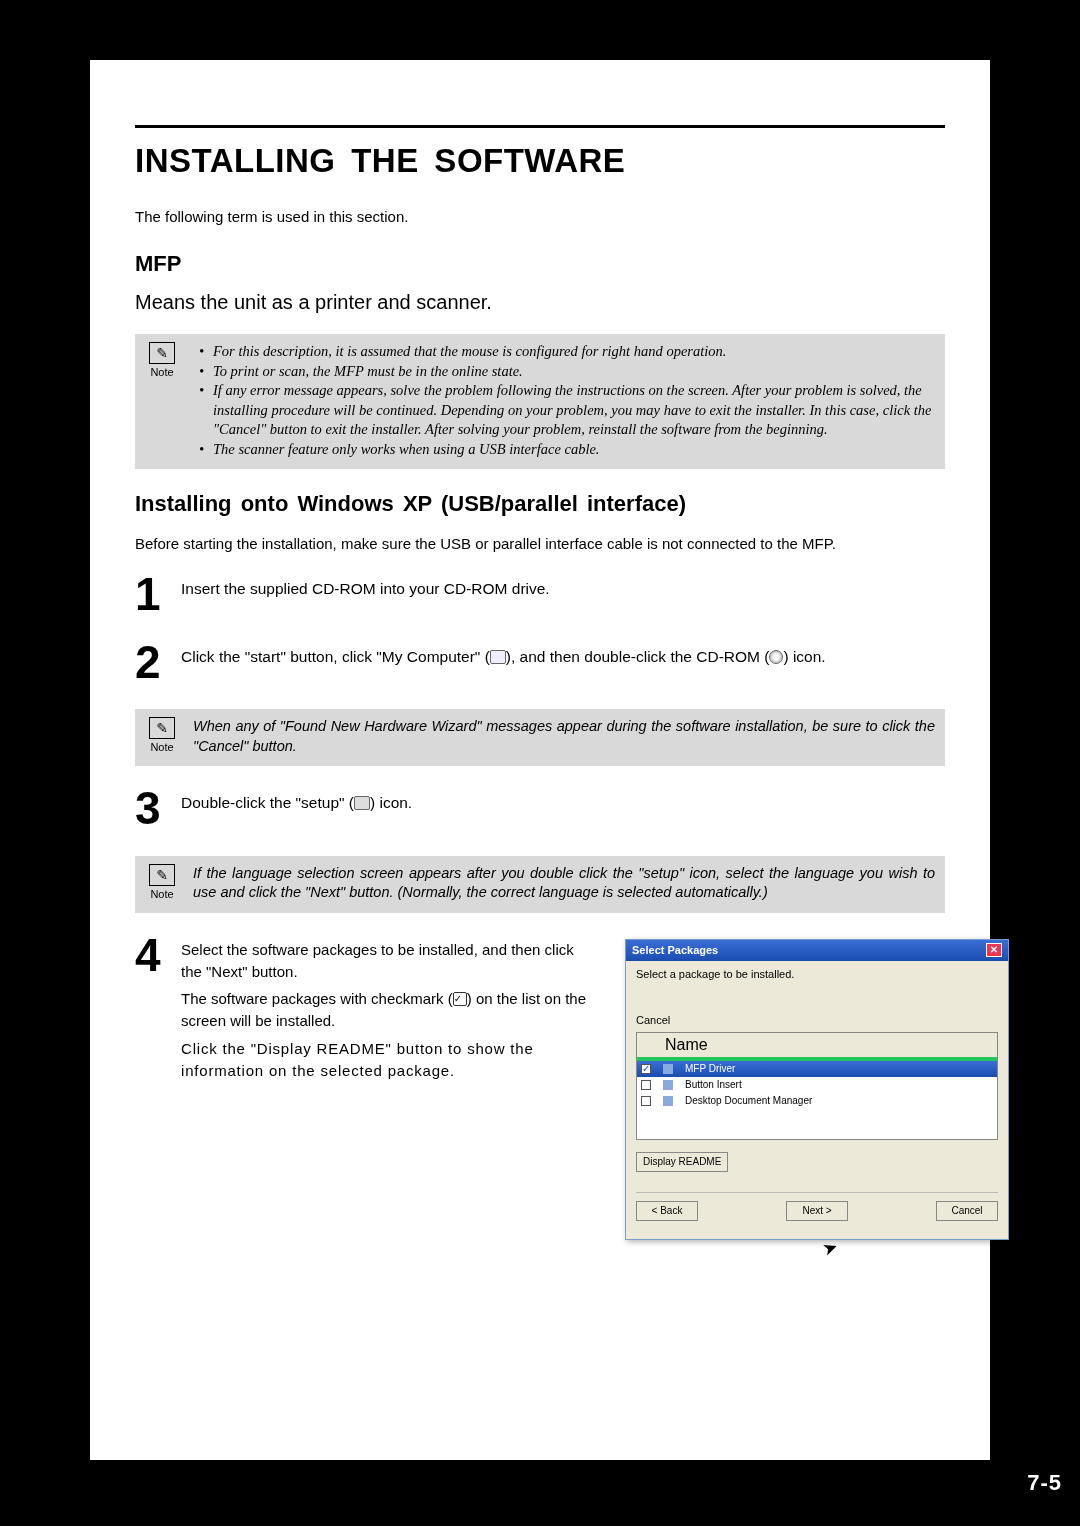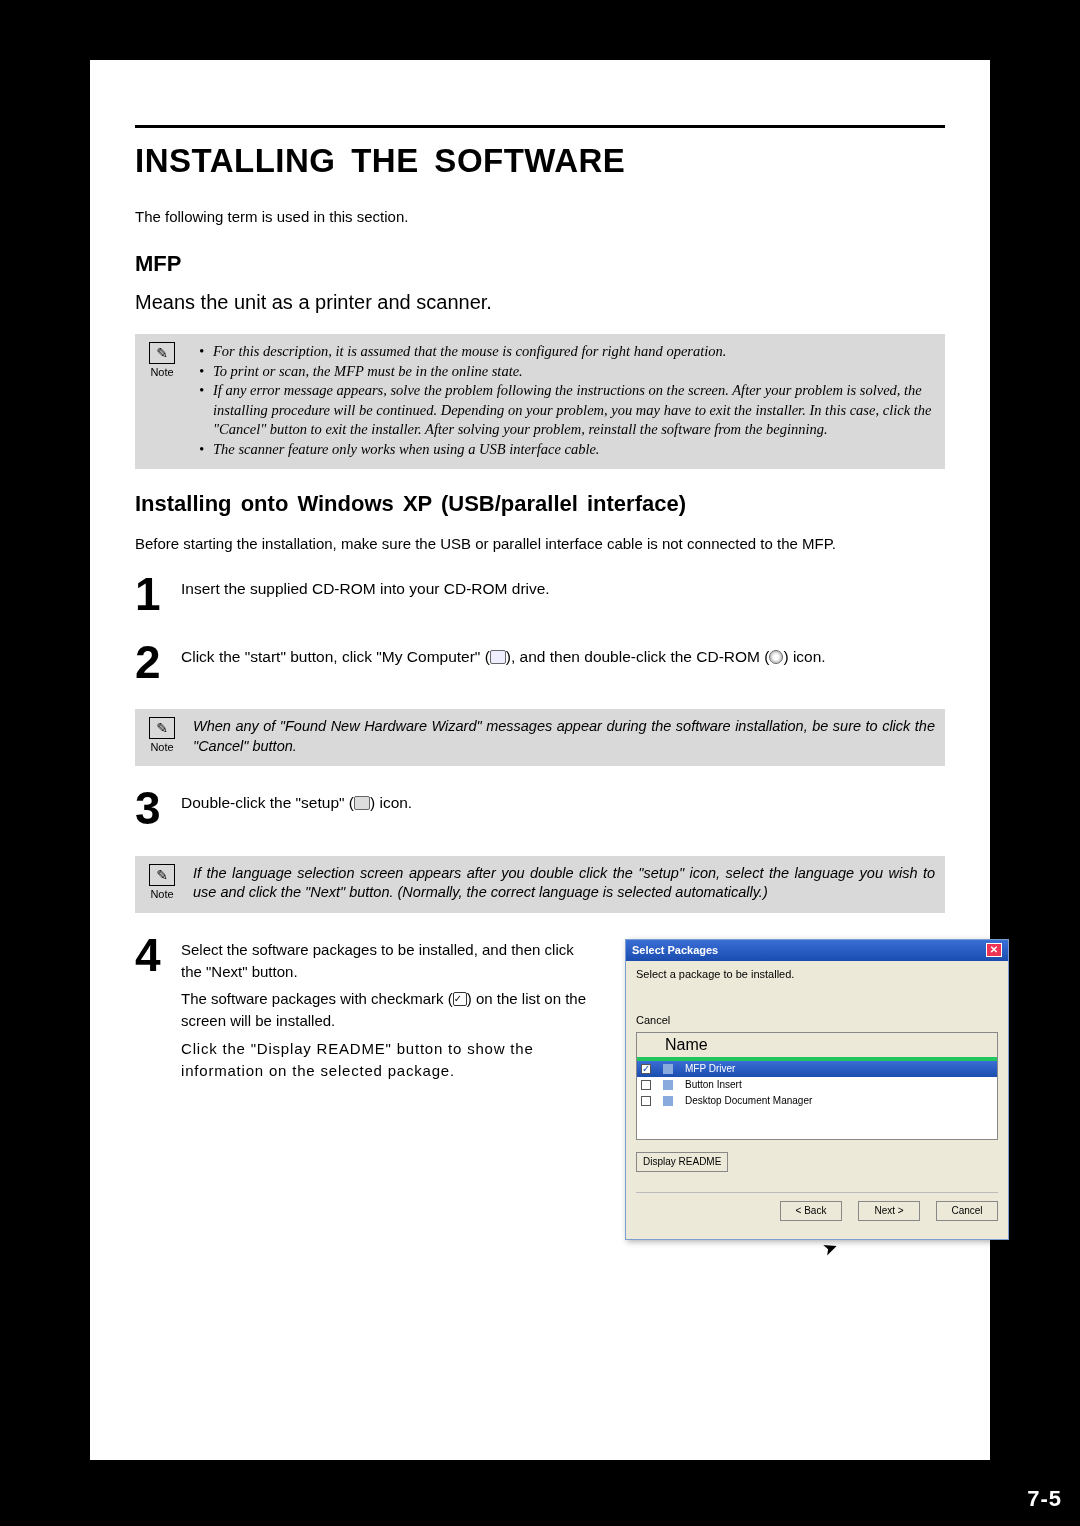--- a/index.html
+++ b/index.html
@@ -66,25 +66,25 @@
   .dialog .instr { margin-bottom: 30px; }
   .dialog .pkglabel { margin-bottom: 4px; }
   .dialog .pkgbox { background:#fff; border:1px solid #888; height: 108px; }
   .dialog .pkghead { background:#ece9d8; border-bottom:4px solid #22c55e; padding:1px 4px; font-size:16px; }
   .dialog .pkgrow { display:flex; align-items:center; gap:12px; padding:1px 4px; font-size:10px; }
   .dialog .pkgrow.sel { background: linear-gradient(#3a6ed5,#1b4db0); color:#fff; }
   .dialog .chk { width:10px; height:10px; border:1px solid #555; background:#fff; display:inline-block; position:relative; }
   .dialog .chk.on::after { content:"✓"; position:absolute; top:-3px; left:0; font-size:10px; color:#1b4db0; }
   .dialog .pico { width:10px; height:10px; background:#8ad; display:inline-block; }
   .dialog .readme { margin-top:12px; display:inline-block; background:#ece9d8; border:1px solid #888; padding:2px 6px; font-size:10px; }
-  .dialog .btnrow { border-top:1px solid #bbb; margin-top:20px; padding-top:8px; display:flex; justify-content:flex-end; gap:16px; }
+  .dialog .btnrow { border-top:1px solid #bbb; margin-top:20px; padding-top:8px; display:flex; justify-content:space-between; gap:8px; }
   .dialog .btn { width:62px; text-align:center; background:#ece9d8; border:1px solid #888; padding:2px 0; font-size:10px; }
   .cursor { position:relative; left:62%; top:-4px; font-size:18px; transform:rotate(-20deg); display:inline-block; }
   .pagenum {
-    position:absolute; bottom:8px; right:0; background:#000; color:#fff; font-size:22px; font-weight:700; padding:6px 18px; letter-spacing:1px;
+    position:absolute; bottom:24px; right:0; background:#000; color:#fff; font-size:22px; font-weight:700; padding:6px 18px; letter-spacing:1px;
   }
 </style>
 </head>
 <body>
 
 <div class="page">
   <div class="sheet">
 
     <hr class="rule">
     <h1 class="main">INSTALLING THE SOFTWARE</h1>

